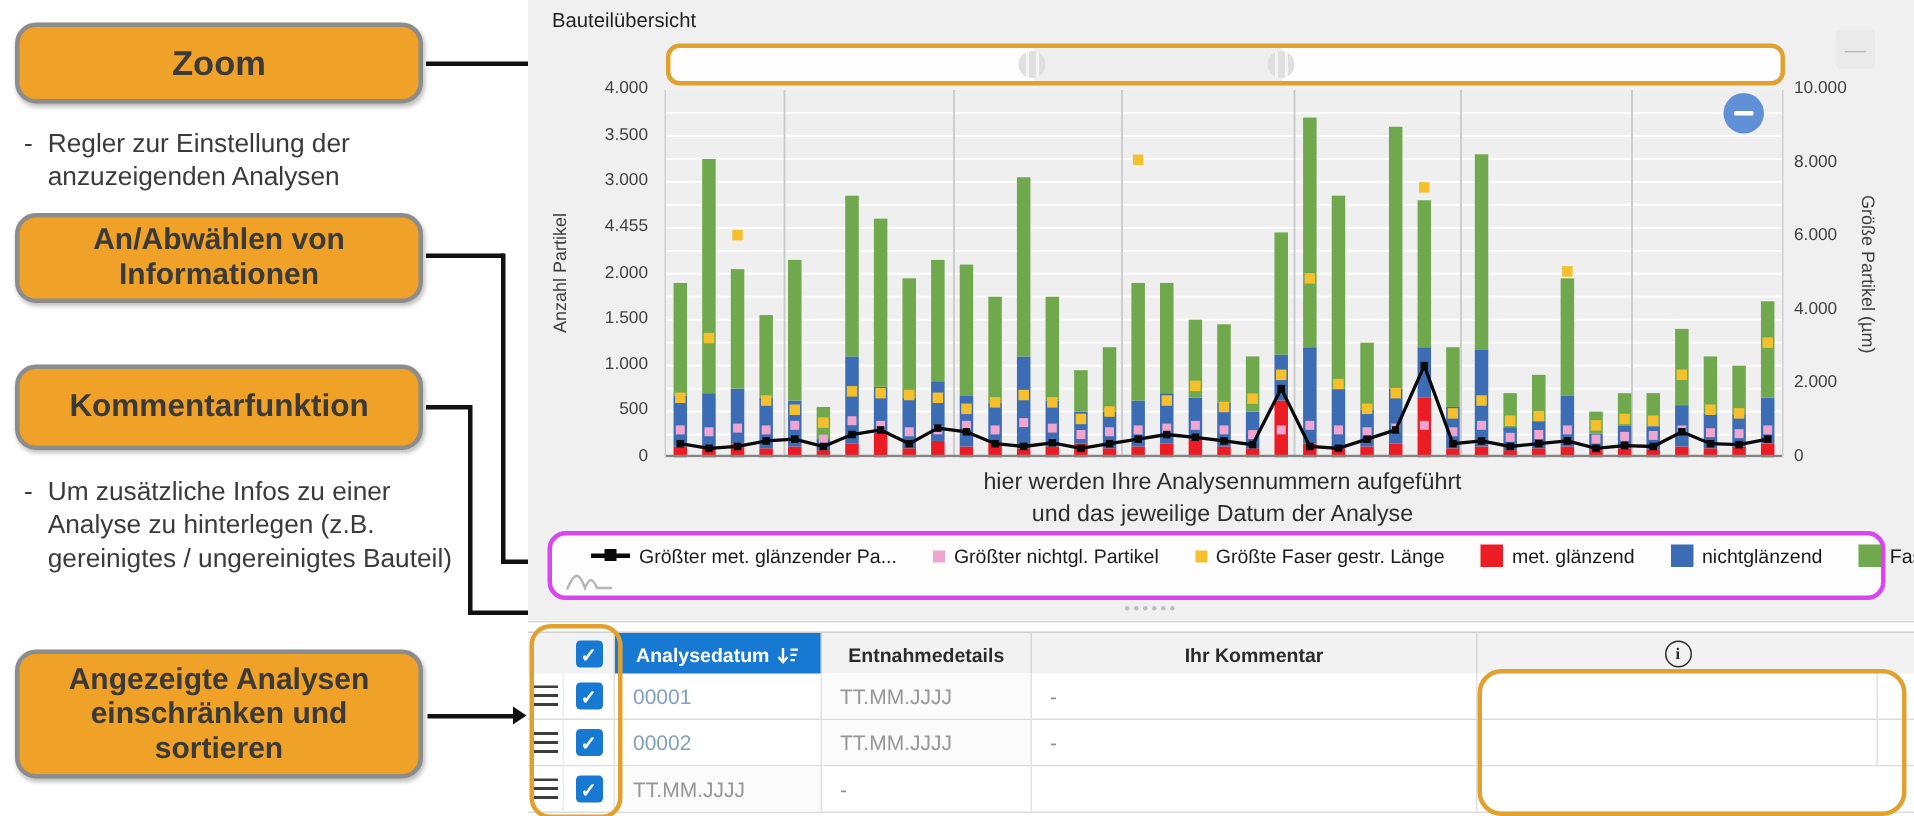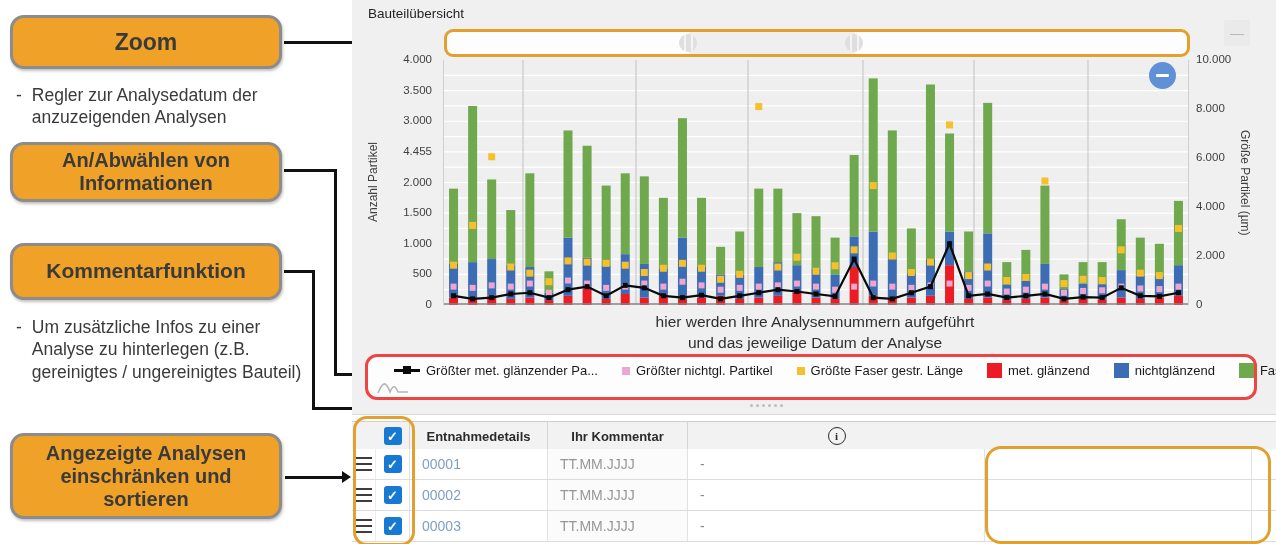--- a/index.html
+++ b/index.html
@@ -35,21 +35,21 @@
   .vtext-up{writing-mode:vertical-rl;transform:rotate(180deg);}
   .vtext-down{writing-mode:vertical-rl;}
   
   #plot{position:absolute;left:91px;top:60px;width:744px;height:245px;background:#EFEFEF;
         border-left:1px solid #CFCFCF;border-right:1px solid #CFCFCF;}
   #zoomout-btn{position:absolute;left:797px;top:62px;width:27px;height:27px;border-radius:50%;background:#6090D6;
                display:flex;align-items:center;justify-content:center;}
   #zoomout-btn .bar{width:13px;height:3px;background:#fff;border-radius:1px;}
   .annot{position:absolute;left:91px;width:744px;text-align:center;font-size:15.5px;color:#2E2E2E;}
   
-  #legend{position:absolute;left:13px;top:354px;width:892px;height:46px;background:#FDFDFD;border:3px solid #ef4444;
+  #legend{position:absolute;left:13px;top:354px;width:892px;height:46px;background:#FDFDFD;border:3px solid #d946ef;
           border-radius:12px;box-sizing:border-box;}
   #legend-items{display:flex;align-items:center;gap:24px;padding:6px 0 0 26px;font-size:13px;color:#1A1A1A;}
   .leg-item{display:flex;align-items:center;gap:6px;white-space:nowrap;}
   .sw-square{width:15px;height:15px;display:inline-block;}
   .sw-small{width:8px;height:8px;display:inline-block;}
   .sw-line{width:26px;height:3px;background:#0A0A0A;display:inline-block;position:relative;}
   .sw-line i{position:absolute;left:9px;top:-3px;width:8px;height:8px;background:#0A0A0A;}
   #dist-icon{position:absolute;left:8px;bottom:2px;}
   
   #splitter{position:absolute;left:398px;top:404px;display:flex;gap:3px;}
@@ -84,21 +84,21 @@
 </head>
 <body>
 
 <div id="page">
 
   <div class="callout" style="top:15px;height:54px;font-size:23px;">
     <span>Zoom</span>
   </div>
   <div class="note" style="top:84px;width:292px;">
     <span class="dash">-</span>
-    <span>Regler zur Analysedatum der anzuzeigenden Analysen</span>
+    <span>Regler zur Einstellung der anzuzeigenden Analysen</span>
   </div>
 
   <div class="callout" style="top:142px;height:60px;font-size:20px;padding:0 30px;">
     <span>An/Abwählen von Informationen</span>
   </div>
 
   <div class="callout" style="top:243px;height:57px;font-size:21px;">
     <span>Kommentarfunktion</span>
   </div>
   <div class="note" style="top:316px;width:296px;">
@@ -476,20 +476,30 @@
         <span></span>
         <span></span>
     </div>
 
     <div id="table">
       <div id="thead" class="trow">
         <div class="cell c-menu"></div>
         <div class="cell c-check">
             <span class="cb">✓</span>
           </div>
+        <div class="cell hdr-datum">
+          <span>Analysedatum</span>
+          <svg width="15" height="13" viewBox="0 0 15 13">
+            <line x1="4" y1="2" x2="4" y2="10" stroke="#fff" stroke-width="1.6"></line>
+            <path d="M1,8 L4,11.5 L7,8" fill="none" stroke="#fff" stroke-width="1.6"></path>
+            <line x1="9" y1="3" x2="14" y2="3" stroke="#fff" stroke-width="1.5"></line>
+            <line x1="9" y1="6.5" x2="13" y2="6.5" stroke="#fff" stroke-width="1.5"></line>
+            <line x1="9" y1="10" x2="12" y2="10" stroke="#fff" stroke-width="1.5"></line>
+          </svg>
+        </div>
         <div class="cell">
             <span>Entnahmedetails</span>
           </div>
         <div class="cell">
             <span>Ihr Kommentar</span>
           </div>
         <div class="cell c-info">
             <span class="info-circ">i</span>
           </div>
       </div>
@@ -520,21 +530,20 @@
             <div class="cell c-kom"></div>
             <div class="cell c-info"></div>
           </div>
           <div class="trow data">
             <div class="cell c-menu">
               <span class="burger"></span>
             </div>
             <div class="cell c-check">
               <span class="cb">✓</span>
             </div>
-            <div class="cell c-num">00003</div>
             <div class="cell c-date">TT.MM.JJJJ</div>
             <div class="cell c-ent">-</div>
             <div class="cell c-kom"></div>
             <div class="cell c-info"></div>
           </div>
         </div>
     </div>
 
     <div class="hl-outline" style="left:1px;top:416px;width:56px;height:124px;"></div>
     <div class="hl-outline" style="left:633px;top:446px;width:280px;height:92px;border-radius:16px;"></div>

